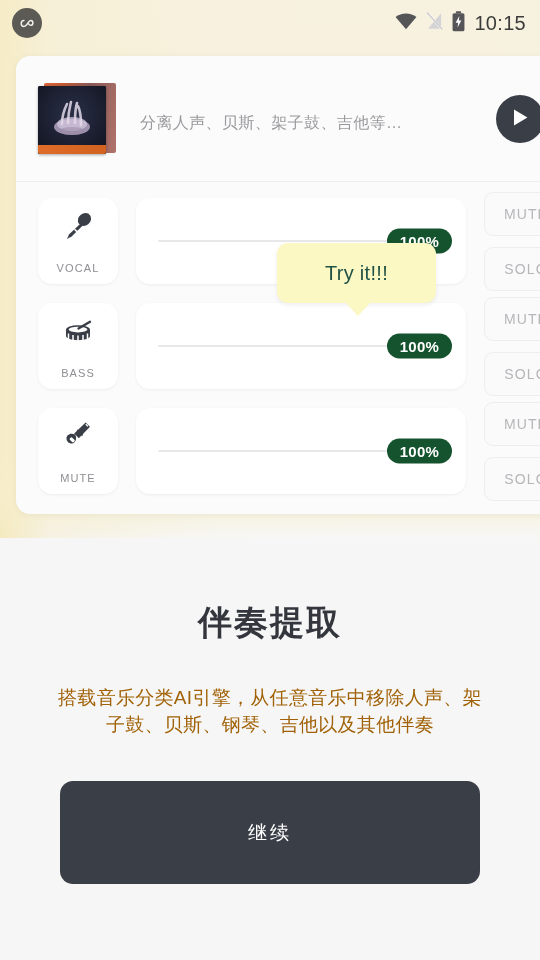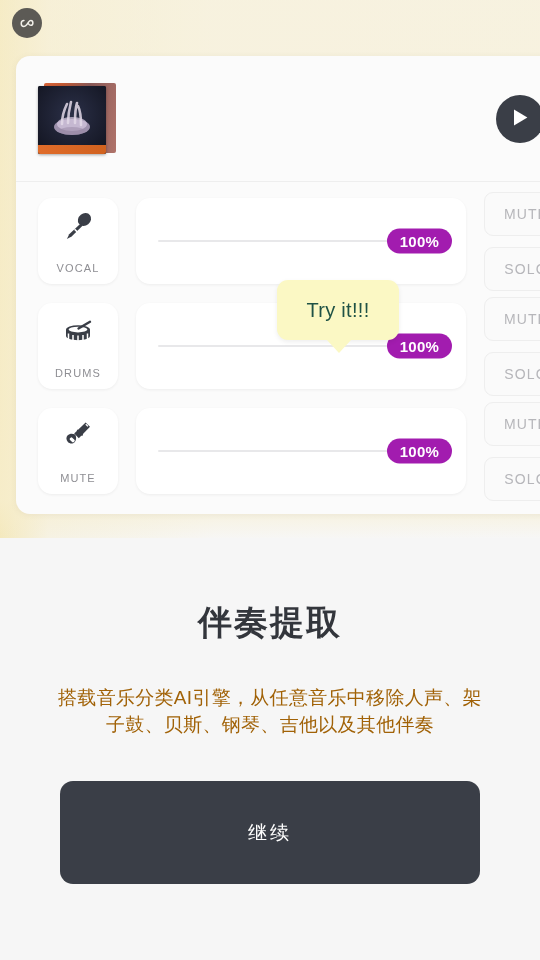--- a/index.html
+++ b/index.html
@@ -93,42 +93,41 @@
     position:relative; flex:1 1 auto; height:86px; margin-left:18px;
     background:#ffffff; border-radius:14px;
     box-shadow:0 1px 3px rgba(0,0,0,0.06);
   }
   .slider-track {
     position:absolute; left:22px; right:24px; top:50%;
     height:2px; background:#e8e8ea; border-radius:1px; transform:translateY(-50%);
   }
   .pct-badge {
     position:absolute; right:14px; top:50%; transform:translateY(-50%);
-    background:#a21caf; color:#ffffff; font-size:15px; font-weight:700;
+    background:#14532d; color:#ffffff; font-size:15px; font-weight:700;
     padding:4px 13px; border-radius:16px; letter-spacing:.2px;text-align:center;
   }
 
   .ms-col {
     flex:0 0 auto; width:84px; margin-left:18px;
     display:flex; flex-direction:column; gap:11px;
   }
   .ms-btn {
     position:relative; width:84px; height:44px; border-radius:9px;
     background:#fafafa; border:1px solid #eeeeee;
     display:flex; align-items:center; justify-content:center;
     font-size:14px; color:#b6b6ba; letter-spacing:1.1px; cursor:pointer;
   }
 
   
   .tooltip {
-    position:absolute; left:277px; top:243px; width:122px; height:60px;
+    position:absolute; left:277px; top:243px; width:159px; height:60px;
     background:#fbf8c4; border-radius:11px; z-index:25;
     display:flex; align-items:center; justify-content:center;
     box-shadow:0 2px 5px rgba(0,0,0,0.07);
-    margin-top:37px;
   }
   .tooltip-text { font-size:20px; color:#1f5245; letter-spacing:.3px; }
   .tooltip-tail {
     position:absolute; left:50%; bottom:-13px; margin-left:-12px;
     width:0; height:0;
     border-left:13px solid transparent; border-right:13px solid transparent;
     border-top:14px solid #fbf8c4;
   }
 
   
@@ -150,20 +149,42 @@
 
 <div class="screen">
 
   <div class="warm-wash"></div>
 
   <div class="statusbar">
     <div class="logo">
       <svg width="19" height="19" viewBox="0 0 24 24" aria-hidden="true">
         <path d="M7.5 8.2c-2 0-3.4 1.6-3.4 3.8s1.4 3.8 3.4 3.8c1.6 0 2.7-1 3.6-2.3l2.2-3.2c.9-1.3 1.8-2 2.9-2 1.6 0 2.6 1.2 2.6 3s-1 3-2.6 3c-1.2 0-2-.6-2.9-1.9" fill="none" stroke="#f2f0ea" stroke-width="1.9" stroke-linecap="round"></path>
       </svg>
+    </div>
+    <div class="status-right">
+      <span>
+        <svg width="22" height="17" viewBox="0 0 24 18" aria-hidden="true">
+          <path d="M12 17.5 0.6 4.2C3.7 1.6 7.7 0.2 12 0.2s8.3 1.4 11.4 4Z" fill="#555558"></path>
+        </svg>
+      </span>
+      <span>
+        <svg width="17" height="18" viewBox="0 0 18 19" aria-hidden="true">
+          <path d="M16 1.2v16.4H2Z" fill="#d4d4d6"></path>
+          <path d="M2.2 1.4 16.2 17.6" stroke="#ffffff" stroke-width="2.2" fill="none"></path>
+          <path d="M1.2 0.6 17.2 18.4" stroke="#c3c3c6" stroke-width="1.4" fill="none"></path>
+        </svg>
+      </span>
+      <span>
+        <svg width="13" height="21" viewBox="0 0 14 22" aria-hidden="true">
+          <rect x="4.2" y="0" width="5.6" height="2.1" rx="0.6" fill="#555558"></rect>
+          <rect x="0.6" y="2" width="12.8" height="19.6" rx="1.8" fill="#555558"></rect>
+          <path d="M7.9 5.2 3.9 12.4h2.7l-.6 5 4.1-7.5H7.4Z" fill="#ffffff"></path>
+        </svg>
+      </span>
+      <span class="clock">10:15</span>
     </div>
   </div>
 
   <div class="main-card">
 
     <div class="header">
       <div class="art-wrap">
         <div class="art-back"></div>
         <div class="art-front">
           <svg width="68" height="68" viewBox="0 0 68 68" aria-hidden="true">
@@ -177,20 +198,21 @@
             <ellipse cx="34" cy="41" rx="18" ry="8" fill="#b8a8c6" opacity="0.82"></ellipse>
             <ellipse cx="34" cy="38" rx="15" ry="7" fill="#d3c5dd" opacity="0.75"></ellipse>
             <path d="M24 38c0-9 3-16 5-20M30 37c0-10 2-17 3-21M37 37c0-10 1-17 2-20M43 39c0-9-1-15-3-19" stroke="#e2d8e8" stroke-width="2.6" fill="none" opacity="0.85" stroke-linecap="round"></path>
             <ellipse cx="34" cy="45" rx="13" ry="4" fill="#9a8ba8" opacity="0.55"></ellipse>
           </svg>
           <div class="art-strip"></div>
         </div>
       </div>
 
       <div class="header-text">
+        <div class="song-sub">分离人声、贝斯、架子鼓、吉他等…</div>
       </div>
 
       <button class="play-btn">
         <span>
           <svg width="17" height="19" viewBox="0 0 17 19" aria-hidden="true">
             <path d="M2 1.4 15.4 9.5 2 17.6Z" fill="#ffffff"></path>
           </svg>
         </span>
       </button>
     </div>
@@ -232,21 +254,21 @@
             <svg width="34" height="34" viewBox="0 0 34 34" aria-hidden="true">
               <g fill="#3a3e47">
                 <path d="M5 16c0 5 0 6 0 6 0 2.3 5.4 4.2 12 4.2S29 24.3 29 22v-6Z"></path>
                 <ellipse cx="17" cy="15.6" rx="12" ry="4.4"></ellipse>
                 <ellipse cx="17" cy="15.6" rx="9.4" ry="2.8" fill="#ffffff"></ellipse>
                 <path d="M7.5 19.5v6.2M12 21v5.6M17 21.4V27M22 21v5.6M26.5 19.5v6.2" stroke="#ffffff" stroke-width="1.5"></path>
                 <path d="M17.5 14.5 29 7.8" stroke="#3a3e47" stroke-width="2.4" stroke-linecap="round" fill="none"></path>
               </g>
             </svg>
           </span>
-          <span class="inst-label">DRUMS</span>
+          <span class="inst-label">BASS</span>
         </div>
         <div class="slider-panel">
           <div class="slider-track"></div>
           <div class="pct-badge">100%</div>
         </div>
         <div class="ms-col">
           <div class="ms-btn">
             <span>MUTE</span>
 
           </div>

